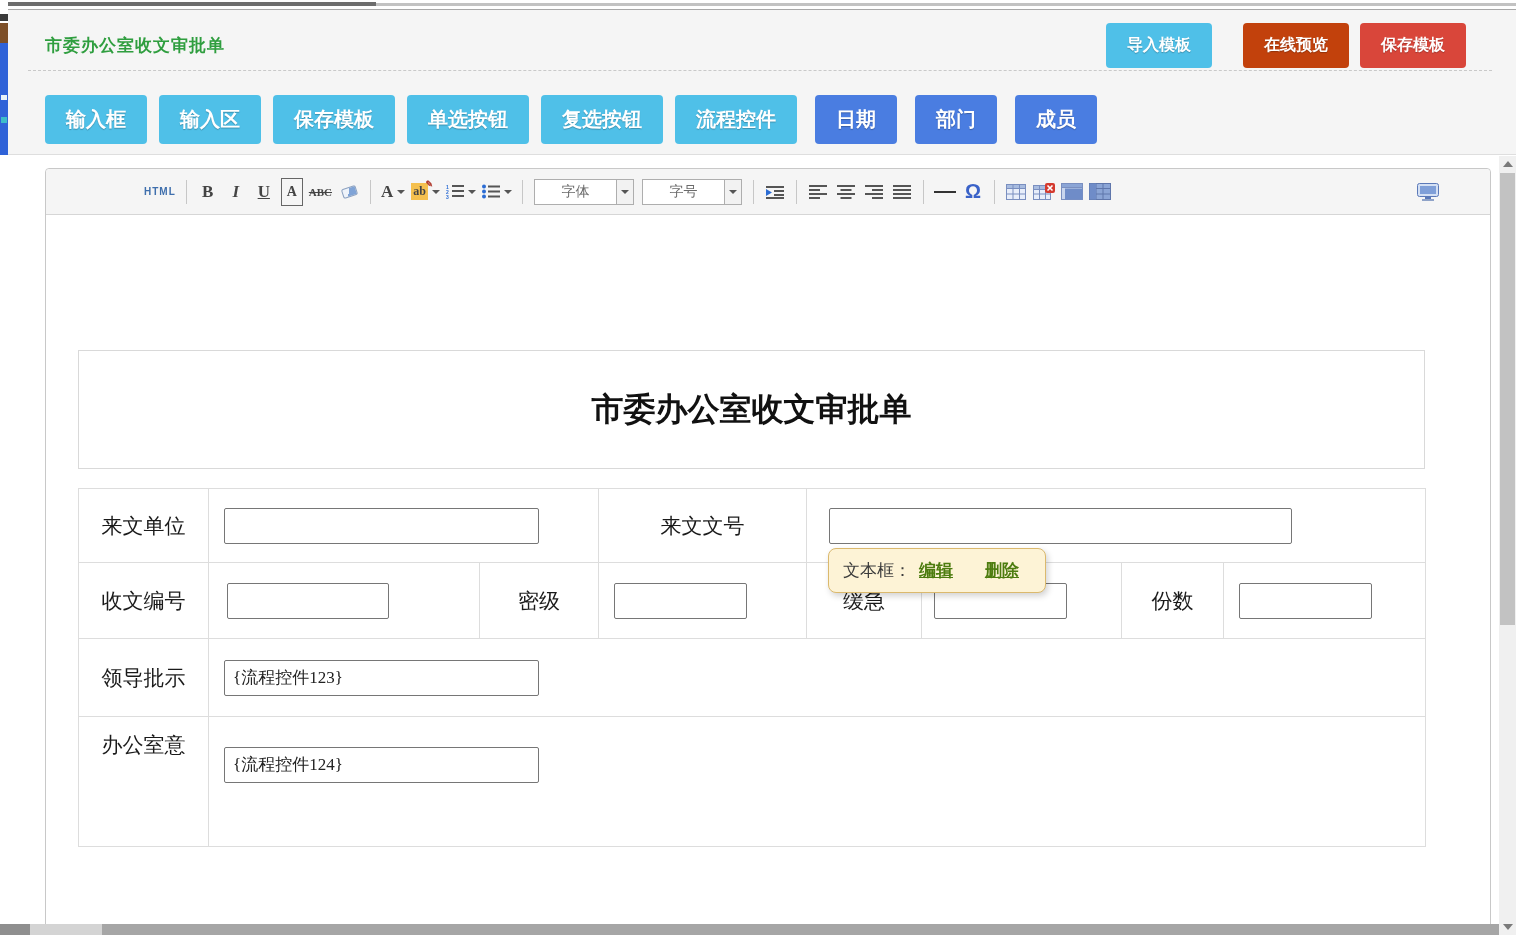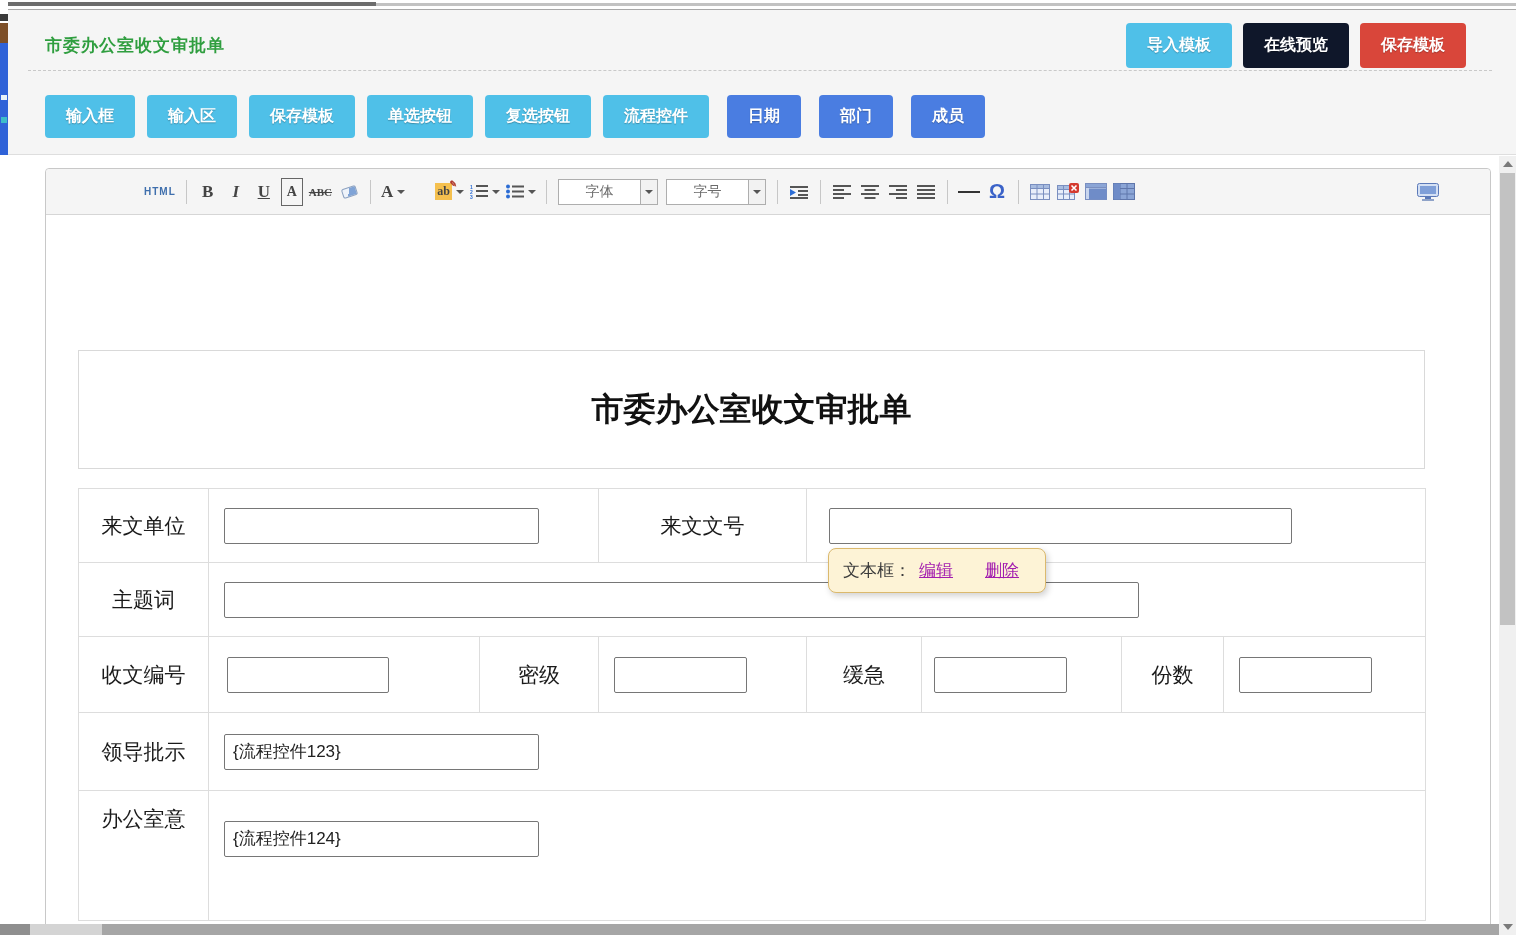--- a/index.html
+++ b/index.html
@@ -29,24 +29,24 @@
   .page-title {
     position:absolute; left:37px; top:24px;
     font-size:17px; font-weight:bold; color:#2f9e3f; letter-spacing:1px;
   }
   .dotted-sep { position:absolute; left:20px; top:60px; width:1464px; border-top:1px dashed #c9c9c9; }
   .actions { position:absolute; right:50px; top:13px; display:flex; gap:11px; }
   .btn { display:inline-block; color:#fff; font-weight:bold; text-align:left;
          border-radius:4px; cursor:pointer; text-shadow:0 1px 1px rgba(0,0,0,.25); }
   .btn-action { font-size:16px; padding:12px 21px; }
   .btn-import  { background:#4fc0e8; }
-  .btn-preview { background:#0f172a; }
+  .btn-preview { background:#c2410c;margin-left:20px; }
   .btn-save    { background:#d9463a; }
   .widget-row { position:absolute; left:37px; top:85px; display:flex; gap:12px; }
-  .btn-widget { font-size:16px; padding:11px 21px; background:#4fc0e8; }
+  .btn-widget { font-size:20px; padding:11px 21px; background:#4fc0e8; }
   .btn-widget.dark { background:#4a7de1;margin-left:6px; }
 
   
   .editor {
     position:absolute; left:45px; top:168px; width:1446px; height:1200px;
     background:#fff; border:1px solid #c8c8c8; border-radius:4px 4px 0 0;
   }
   .toolbar {
     height:46px; background:#f5f5f5; border-bottom:1px solid #d6d6d6;
     border-radius:4px 4px 0 0;
@@ -60,55 +60,55 @@
   .t-italic { font-style:italic; }
   .t-under { text-decoration:underline; }
   .t-frame { border:1px solid #666; padding:0 2px; font-size:14px; }
   .t-strike { font-size:11px; text-decoration:line-through; letter-spacing:0; }
   .eraser { width:15px; height:10px; border:1px solid #8aa0c0; border-radius:2px;
             background:linear-gradient(115deg,#eef3fa 45%,#7fa3d6 45%);
             transform:rotate(-18deg); }
   .caret { width:0; height:0; border-left:4px solid transparent; border-right:4px solid transparent;
            border-top:4px solid #555; margin-left:4px; }
   .hl-ab { background:#f5c04e; font-size:12px; font-weight:bold; padding:1px 2px;
-           font-family:"Liberation Serif", serif; position:relative;margin-left:24px; }
+           font-family:"Liberation Serif", serif; position:relative; }
   .hl-pencil { position:absolute; right:-5px; top:-4px; font-size:9px; color:#b03a2e; }
   .select-box { width:100px; height:26px; background:#fff; border:1px solid #aeaeae;
                 display:flex; align-items:center; margin:0 4px; }
   .select-label { flex:1; text-align:center; font-size:14px; color:#6a6a6a; }
   .select-arrow { width:17px; height:100%; border-left:1px solid #aeaeae; background:#f2f2f2;
                   display:flex; align-items:center; justify-content:center; }
   .t-hr { width:22px; height:2px; background:#333; }
   .t-omega { font-size:20px; color:#3a62c8; font-weight:bold; }
   .monitor-wrap { margin-left:auto; }
 
   
   .doc-title-box {
     position:absolute; left:32px; top:181px; width:1347px; height:119px;
     border:1px solid #d9d9d9; display:flex; align-items:center; justify-content:center;
   }
   .doc-title { font-size:32px; font-weight:bold; color:#111; }
   .doc-table { position:absolute; left:32px; top:319px; width:1347px;
                border-collapse:collapse; table-layout:fixed; }
-  .doc-table td { border:1px solid #ddd; vertical-align:middle; }
+  .doc-table td { border:1px solid #ddd; vertical-align:middle;font-family:Liberation Serif, serif; }
   .lbl { text-align:center; font-size:21px; color:#1a1a1a; }
   .fld { background:#fff; border:1px solid #767676; border-radius:2px; height:36px;
          margin-left:15px; font-size:17px; color:#222; line-height:34px; padding-left:8px; }
   .row-top td { vertical-align:top; }
   .row-top .lbl { padding-top:14px; }
 
   
   .tooltip {
     position:absolute; left:828px; top:548px; width:218px; height:45px; z-index:20;
     background:#fdf3d6; border:1px solid #dbb96d; border-radius:8px;
     box-shadow:2px 3px 6px rgba(0,0,0,.18);
     display:flex; align-items:center; padding:0 14px;
     font-family:"Liberation Serif", serif; font-size:17px; color:#3c3c3c;
   }
-  .tooltip a { color:#a21caf; text-decoration:underline; cursor:pointer; }
+  .tooltip a { color:#4d7c0f; text-decoration:underline; cursor:pointer;font-weight:bold; }
   .tt-edit { margin-left:8px; }
   .tt-del { margin-left:32px; }
 
   
   .scrollbar { position:absolute; right:0; top:156px; width:17px; height:779px;
                background:#f0f0f0; z-index:60; }
   .sb-btn { position:absolute; left:0; width:17px; height:16px; display:flex;
             align-items:center; justify-content:center; cursor:pointer; }
   .sb-up { top:0; } .sb-down { bottom:0; }
   .arr-up { width:0; height:0; border-left:5px solid transparent; border-right:5px solid transparent;
@@ -333,26 +333,20 @@
         <tr style="height:74px">
       <td class="lbl">来文单位</td>
       <td colspan="2">
         <div class="fld" style="width:315px"></div>
       </td>
       <td class="lbl">来文文号</td>
       <td colspan="4">
         <div class="fld" style="width:463px;margin-left:22px"></div>
       </td>
     </tr>
-    <tr style="height:74px">
-      <td class="lbl">主题词</td>
-      <td colspan="7">
-        <div class="fld" style="width:915px"></div>
-      </td>
-    </tr>
     <tr style="height:76px">
       <td class="lbl">收文编号</td>
       <td>
         <div class="fld" style="width:162px;margin-left:18px"></div>
       </td>
       <td class="lbl">密级</td>
       <td>
         <div class="fld" style="width:133px"></div>
       </td>
       <td class="lbl">缓急</td>

